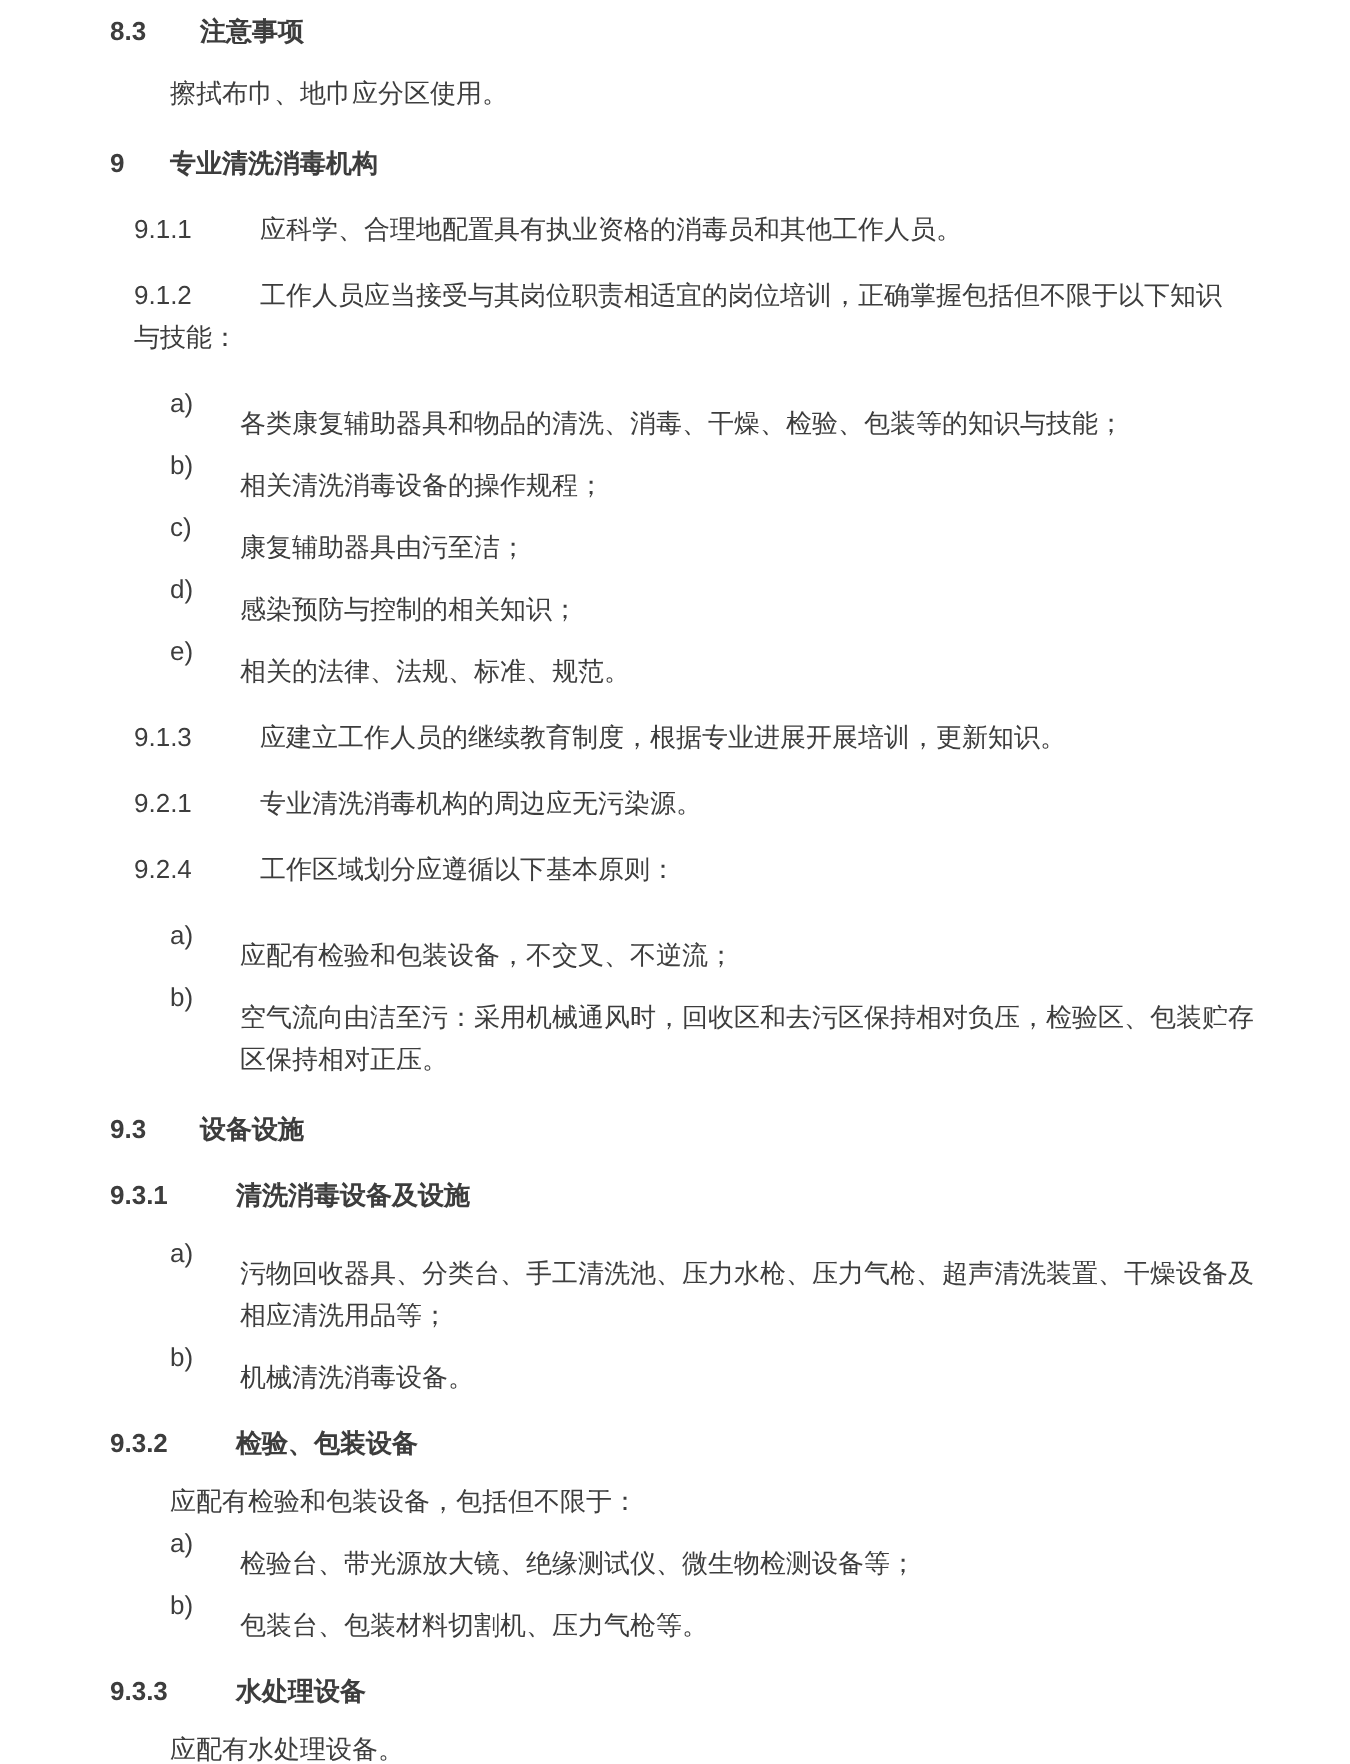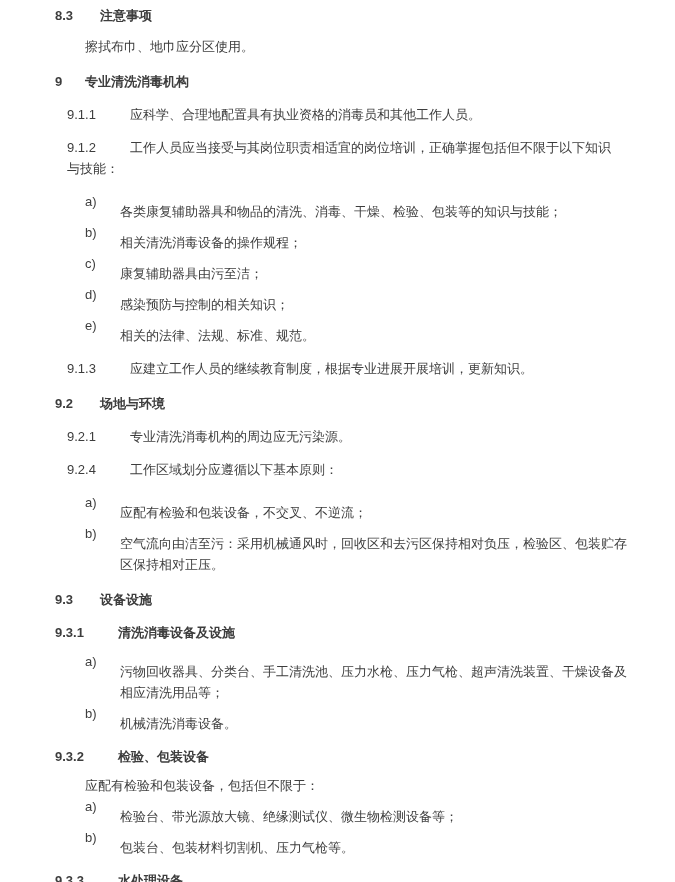--- a/index.html
+++ b/index.html
@@ -87,23 +87,20 @@
   </div>
   <div class="li">
     <span class="li-label">e)</span>
     <span class="li-text">相关的法律、法规、标准、规范。</span>
   </div>
 
   <div class="clause">
     <span class="num n3">9.1.3</span><span>应建立工作人员的继续教育制度，根据专业进展开展培训，更新知识。</span>
   </div>
 
-  <div class="h h2">
-    <span class="num n2">9.2</span><span>场地与环境</span>
-  </div>
 
   <div class="clause">
     <span class="num n3">9.2.1</span><span>专业清洗消毒机构的周边应无污染源。</span>
   </div>
   <div class="clause">
     <span class="num n3">9.2.4</span><span>工作区域划分应遵循以下基本原则：</span>
   </div>
 
   <div class="li">
     <span class="li-label">a)</span>

